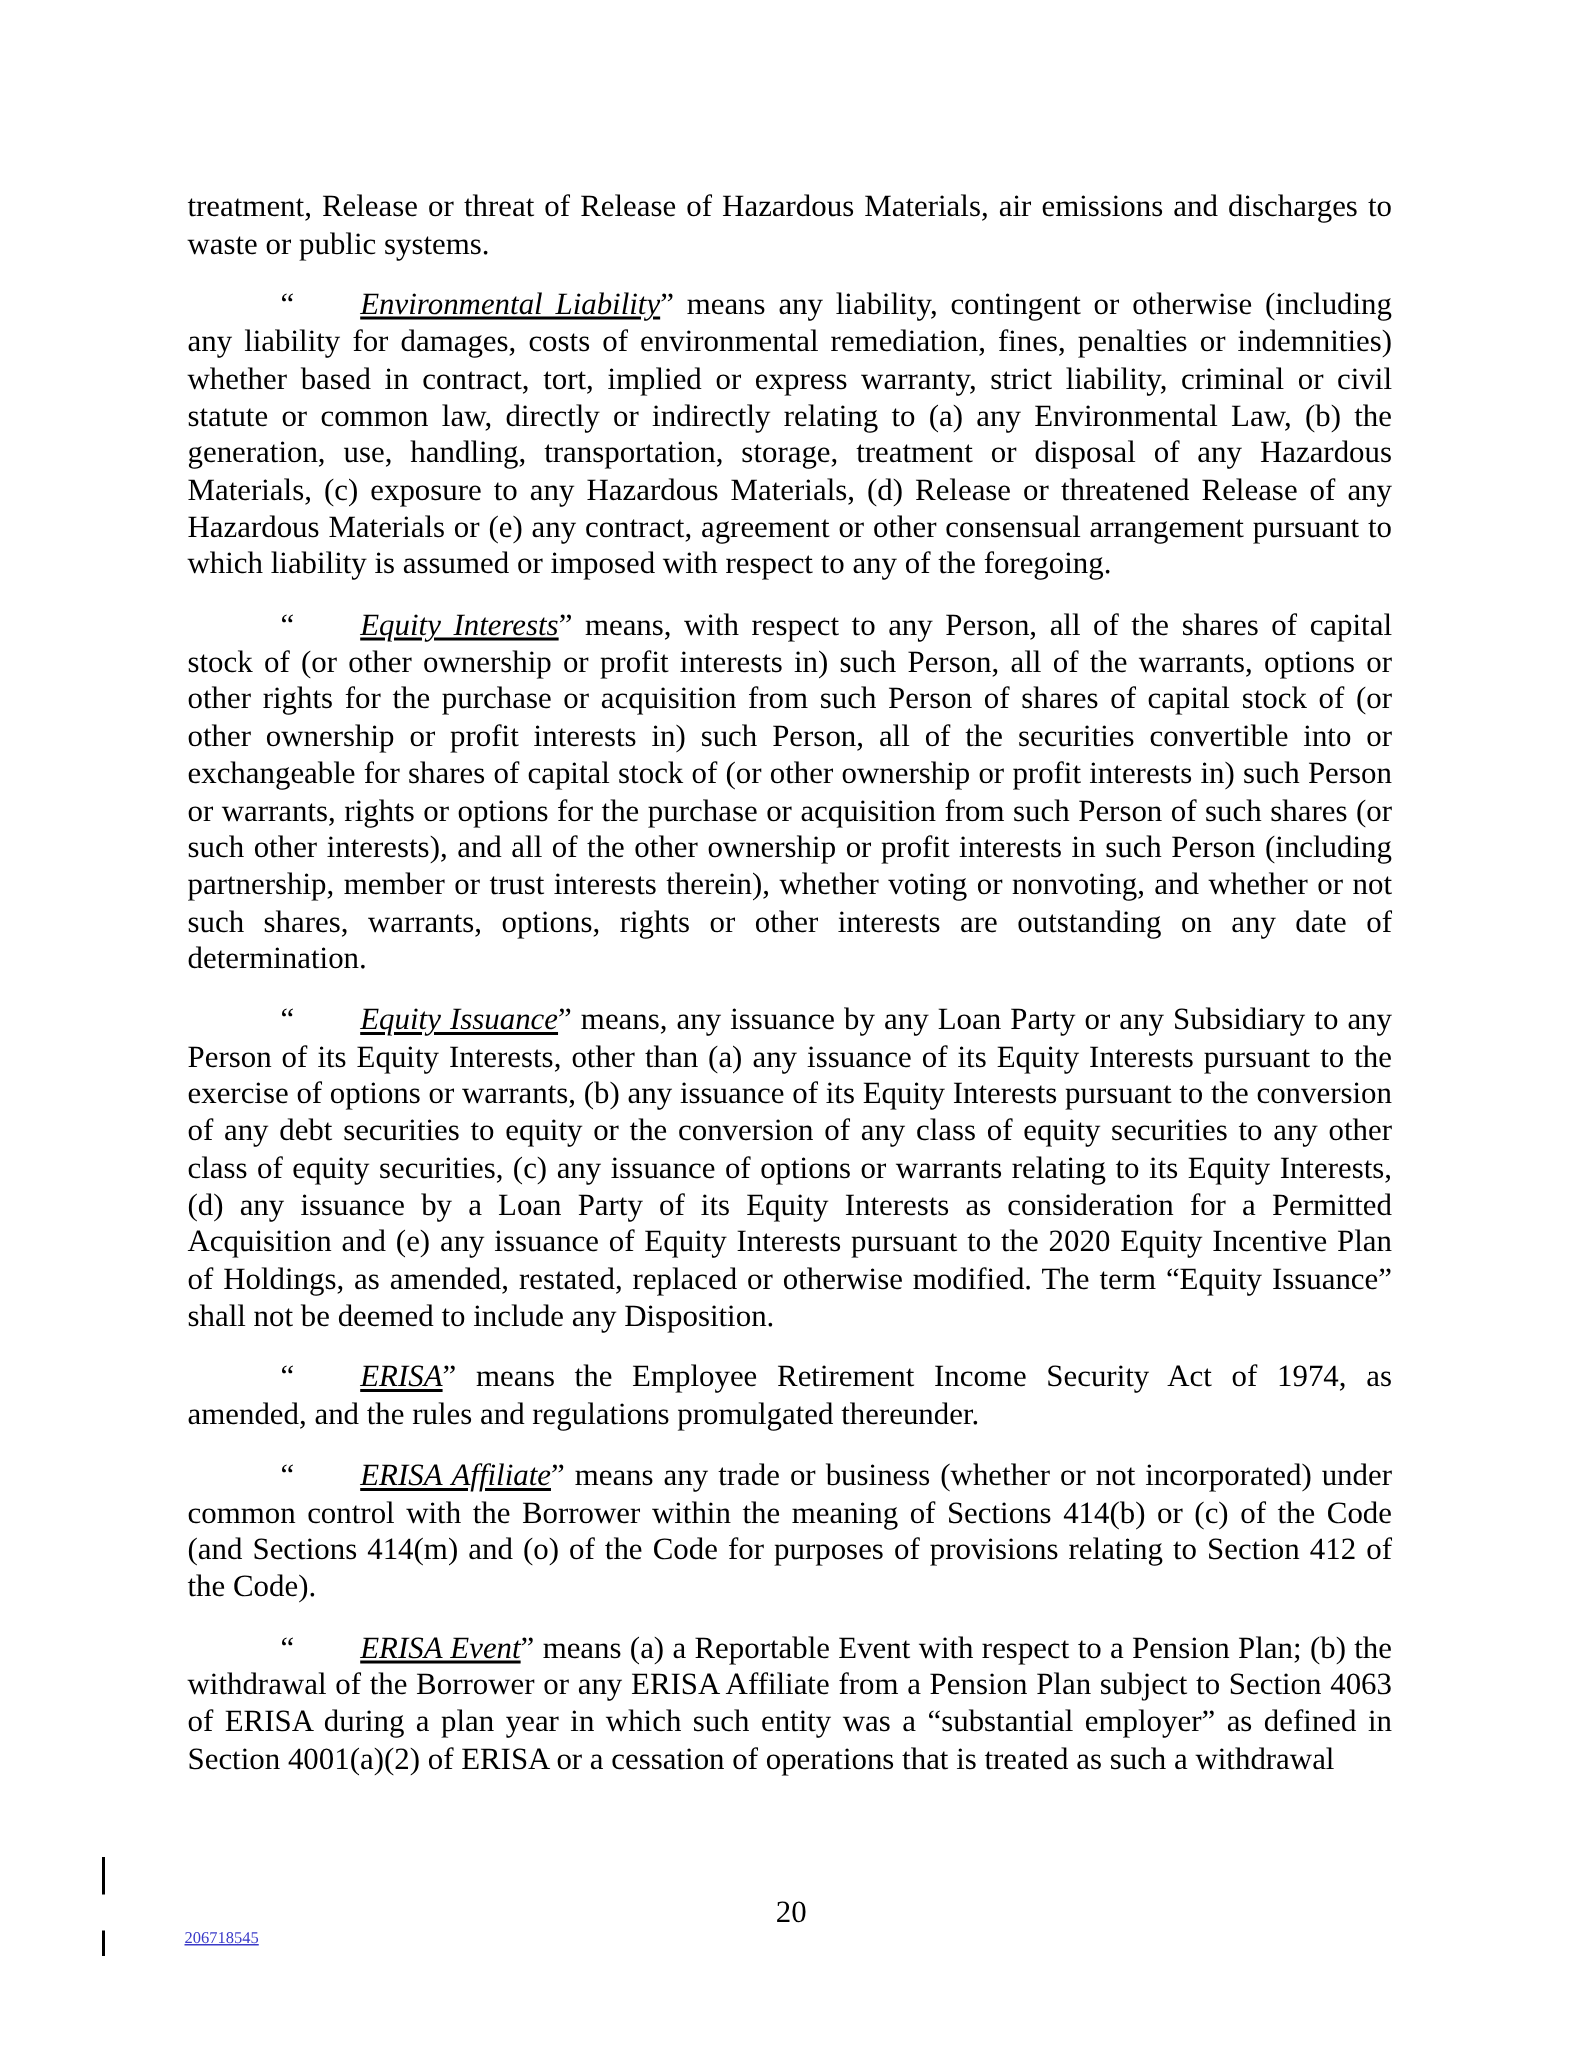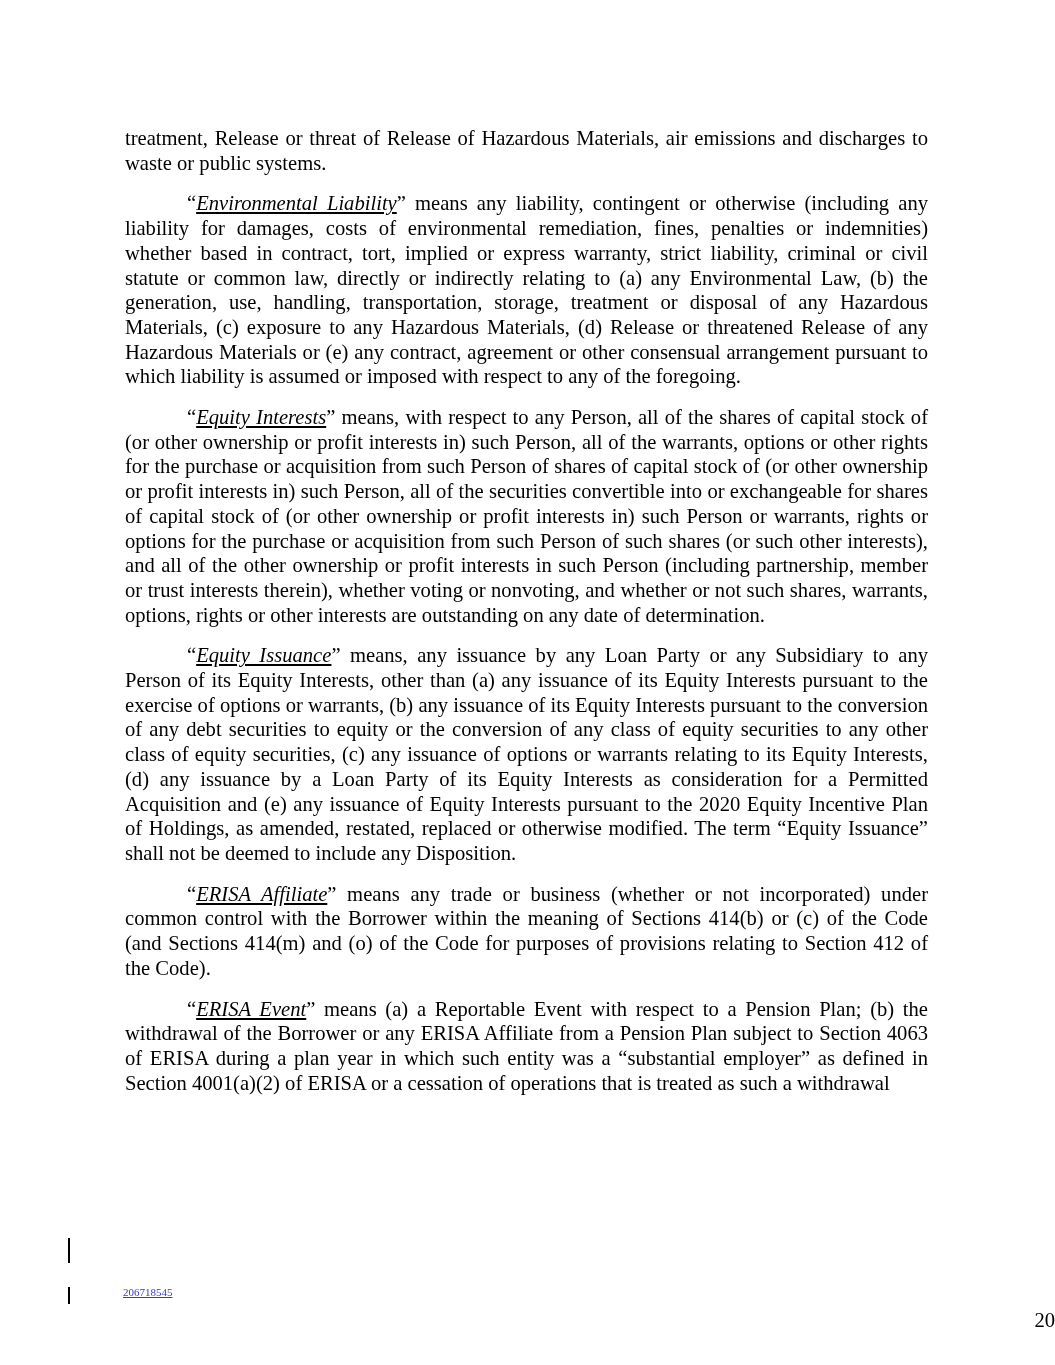--- a/index.html
+++ b/index.html
@@ -23,35 +23,36 @@
     font-size: 20.6px;
     line-height: 24.7px;
     text-align: justify;
     margin: 0 0 16px 0;
     color: #000000;
   }
   p.indent { text-indent: 62px; }
   .term {
     font-style: italic;
     text-decoration: underline;
+    margin-left: 44px;
   }
   .change-bar {
     position: absolute;
     left: 68px;
     width: 2px;
     background: #000000;
   }
   .bar1 { top: 1238px; height: 25px; }
   .bar2 { top: 1287px; height: 17px; }
   .page-number {
     position: absolute;
-    top: 1308px;
+    top: 1263px;
     left: 0;
     width: 1055px;
-    text-align: right;
+    text-align: center;
     font-size: 20.6px;
     line-height: 24.7px;
     color: #000000;
   }
   .doc-number {
     position: absolute;
     top: 1283px;
     left: 123px;
     font-size: 11px;
     line-height: 18px;
@@ -68,20 +69,21 @@
 
     <p class="para"><span>treatment, Release or threat of Release of Hazardous Materials, air emissions and discharges to waste or public systems.</span></p>
 
     <p class="para indent"><span>“</span><span class="term">Environmental Liability</span><span>” means any liability, contingent or otherwise (including any liability for damages, costs of environmental remediation, fines, penalties or indemnities) whether based in contract, tort, implied or express warranty, strict liability, criminal or civil statute or common law, directly or indirectly relating to (a) any Environmental Law, (b) the generation, use, handling, transportation, storage, treatment or disposal of any Hazardous Materials, (c) exposure to any Hazardous Materials, (d) Release or threatened Release of any Hazardous Materials or (e) any contract, agreement or other consensual arrangement pursuant to which liability is assumed or imposed with respect to any of the foregoing.</span></p>
 
 
     <p class="para indent"><span>“</span><span class="term">Equity Interests</span><span>” means, with respect to any Person, all of the shares of capital stock of (or other ownership or profit interests in) such Person, all of the warrants, options or other rights for the purchase or acquisition from such Person of shares of capital stock of (or other ownership or profit interests in) such Person, all of the securities convertible into or exchangeable for shares of capital stock of (or other ownership or profit interests in) such Person or warrants, rights or options for the purchase or acquisition from such Person of such shares (or such other interests), and all of the other ownership or profit interests in such Person (including partnership, member or trust interests therein), whether voting or nonvoting, and whether or not such shares, warrants, options, rights or other interests are outstanding on any date of determination.</span></p>
 
     <p class="para indent"><span>“</span><span class="term">Equity Issuance</span><span>” means, any issuance by any Loan Party or any Subsidiary to any Person of its Equity Interests, other than (a) any issuance of its Equity Interests pursuant to the exercise of options or warrants, (b) any issuance of its Equity Interests pursuant to the conversion of any debt securities to equity or the conversion of any class of equity securities to any other class of equity securities, (c) any issuance of options or warrants relating to its Equity Interests, (d) any issuance by a Loan Party of its Equity Interests as consideration for a Permitted Acquisition and (e) any issuance of Equity Interests pursuant to the 2020 Equity Incentive Plan of Holdings, as amended, restated, replaced or otherwise modified. The term “Equity Issuance” shall not be deemed to include any Disposition.</span></p>
 
+    <p class="para indent"><span>“</span><span class="term">ERISA</span><span>” means the Employee Retirement Income Security Act of 1974, as amended, and the rules and regulations promulgated thereunder.</span></p>
 
     <p class="para indent"><span>“</span><span class="term">ERISA Affiliate</span><span>” means any trade or business (whether or not incorporated) under common control with the Borrower within the meaning of Sections 414(b) or (c) of the Code (and Sections 414(m) and (o) of the Code for purposes of provisions relating to Section 412 of the Code).</span></p>
 
     <p class="para indent"><span>“</span><span class="term">ERISA Event</span><span>” means (a) a Reportable Event with respect to a Pension Plan; (b) the withdrawal of the Borrower or any ERISA Affiliate from a Pension Plan subject to Section 4063 of ERISA during a plan year in which such entity was a “substantial employer” as defined in Section 4001(a)(2) of ERISA or a cessation of operations that is treated as such a withdrawal</span></p>
 
   </div>
 
   <div class="change-bar bar1"></div>
   <div class="change-bar bar2"></div>
 

